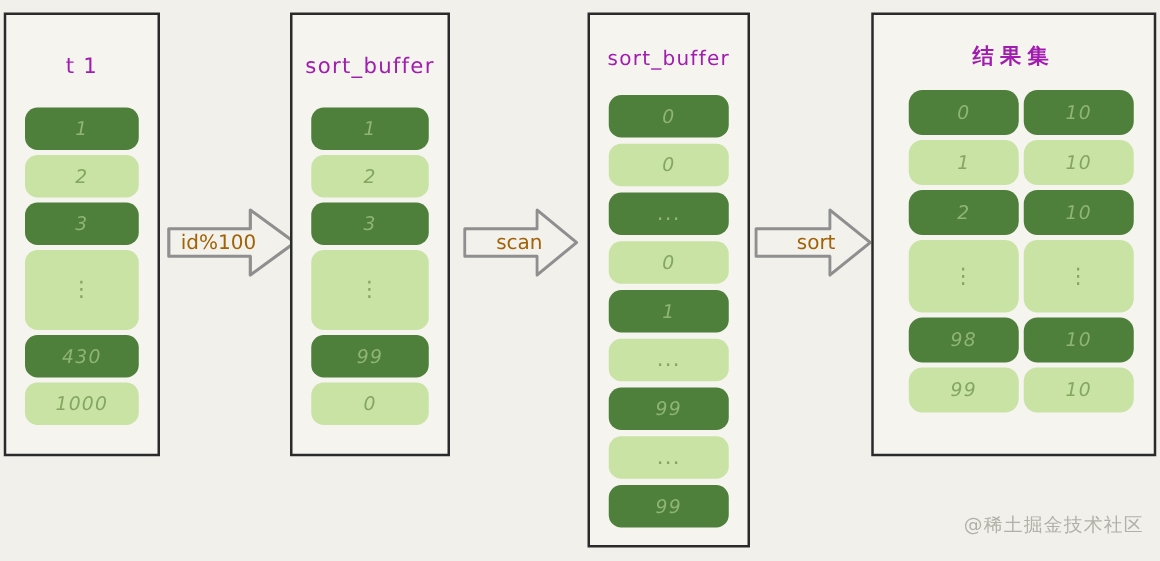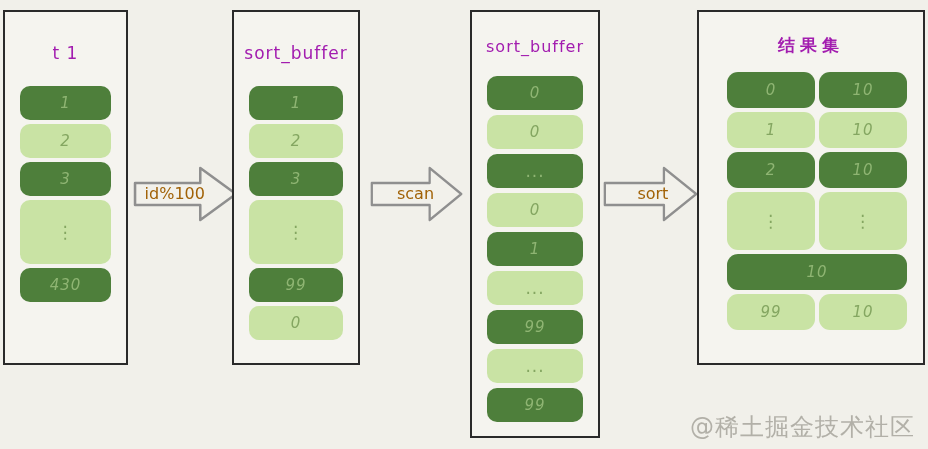--- a/index.html
+++ b/index.html
@@ -108,38 +108,39 @@
     text-align: right;
     font-size: 16px;
     color: #a16207;
     white-space: nowrap;
   }
 
   .watermark {
     position: absolute;
     right: 13px;
     top: 411px;
-    font-size: 24px;
+    font-size: 15px;
     letter-spacing: 1px;
     color: #b2b0a8;
   }
 </style>
 </head>
 <body>
 
 <div class="stage">
 
   <section class="panel panel-1">
     <div class="panel-title">t 1</div>
     <div class="cells">
       <div class="cell dark">1</div>
       <div class="cell light">2</div>
       <div class="cell dark">3</div>
       <div class="cell light tall dots">⋮</div>
       <div class="cell dark">430</div>
+      <div class="cell light">1000</div>
     </div>
   </section>
 
   <div class="arrow arrow-1">
     <svg viewBox="0 0 104 60" preserveAspectRatio="none">
       <path d="M2 19 H66 V4 L101 30 L66 56 V41 H2 Z" fill="#f2f1eb" stroke="#8f8f8f" stroke-width="2.5" stroke-linejoin="round"></path>
     </svg>
     <span class="arrow-label">id%100</span>
   </div>
 
@@ -197,20 +198,21 @@
       </div>
       <div class="row dark">
         <div class="rcell">2</div>
         <div class="rcell">10</div>
       </div>
       <div class="row light tall">
         <div class="rcell">⋮</div>
         <div class="rcell">⋮</div>
       </div>
       <div class="row dark">
+        <div class="rcell">98</div>
         <div class="rcell">10</div>
       </div>
       <div class="row light">
         <div class="rcell">99</div>
         <div class="rcell">10</div>
       </div>
     </div>
   </section>
 
   <div class="watermark">@稀土掘金技术社区</div>

